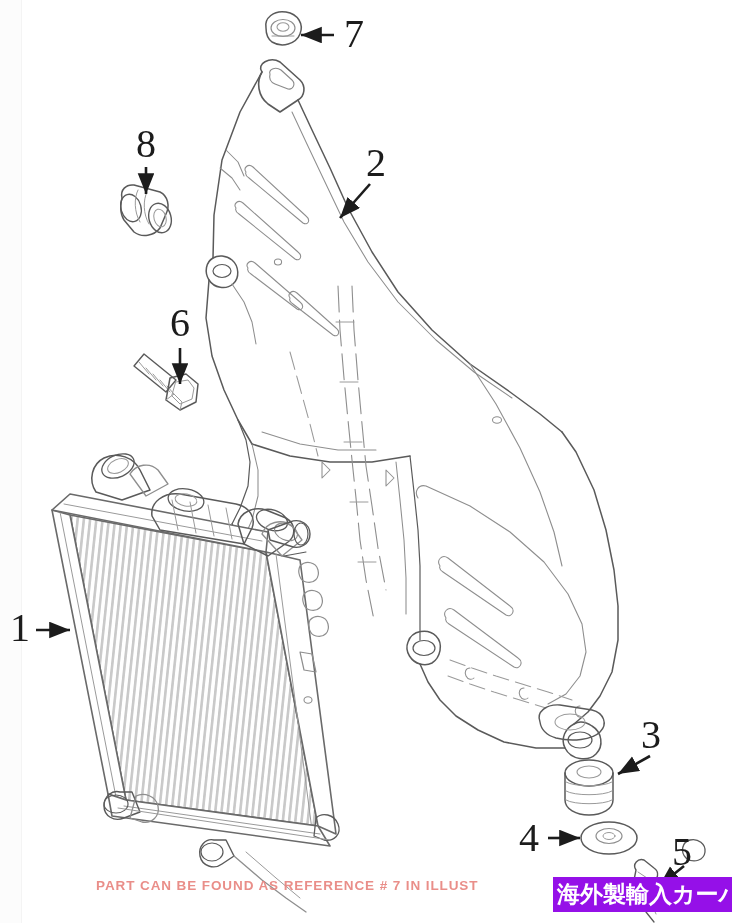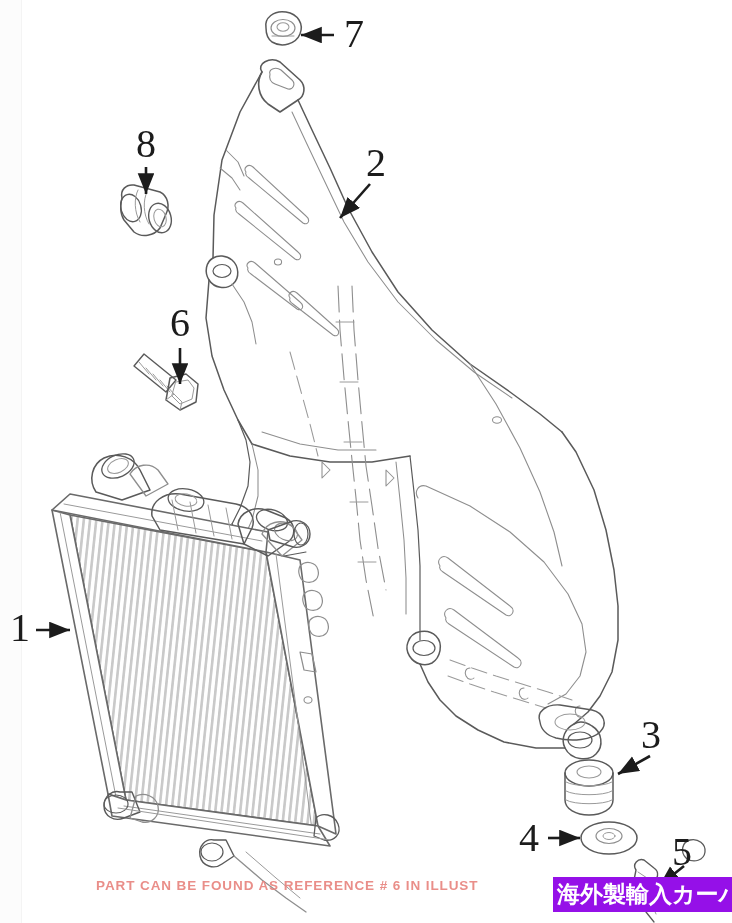--- a/index.html
+++ b/index.html
@@ -351,17 +351,17 @@
 
   <div class="callout-num" style="left:10px;  top:608px;">1</div>
   <div class="callout-num" style="left:366px; top:143px;">2</div>
   <div class="callout-num" style="left:641px; top:715px;">3</div>
   <div class="callout-num" style="left:519px; top:818px;">4</div>
   <div class="callout-num" style="left:672px; top:832px;">5</div>
   <div class="callout-num" style="left:170px; top:303px;">6</div>
   <div class="callout-num" style="left:344px; top:14px;">7</div>
   <div class="callout-num" style="left:136px; top:124px;">8</div>
 
-  <div id="ref-note">PART CAN BE FOUND AS REFERENCE # 6 IN ILLUST</div>
+  <div id="ref-note">PART CAN BE FOUND AS REFERENCE # 7 IN ILLUST</div>
 
   <div id="watermark-badge">海外製輸入カーパーツ</div>
 
 </div>
 
 </body></html>

